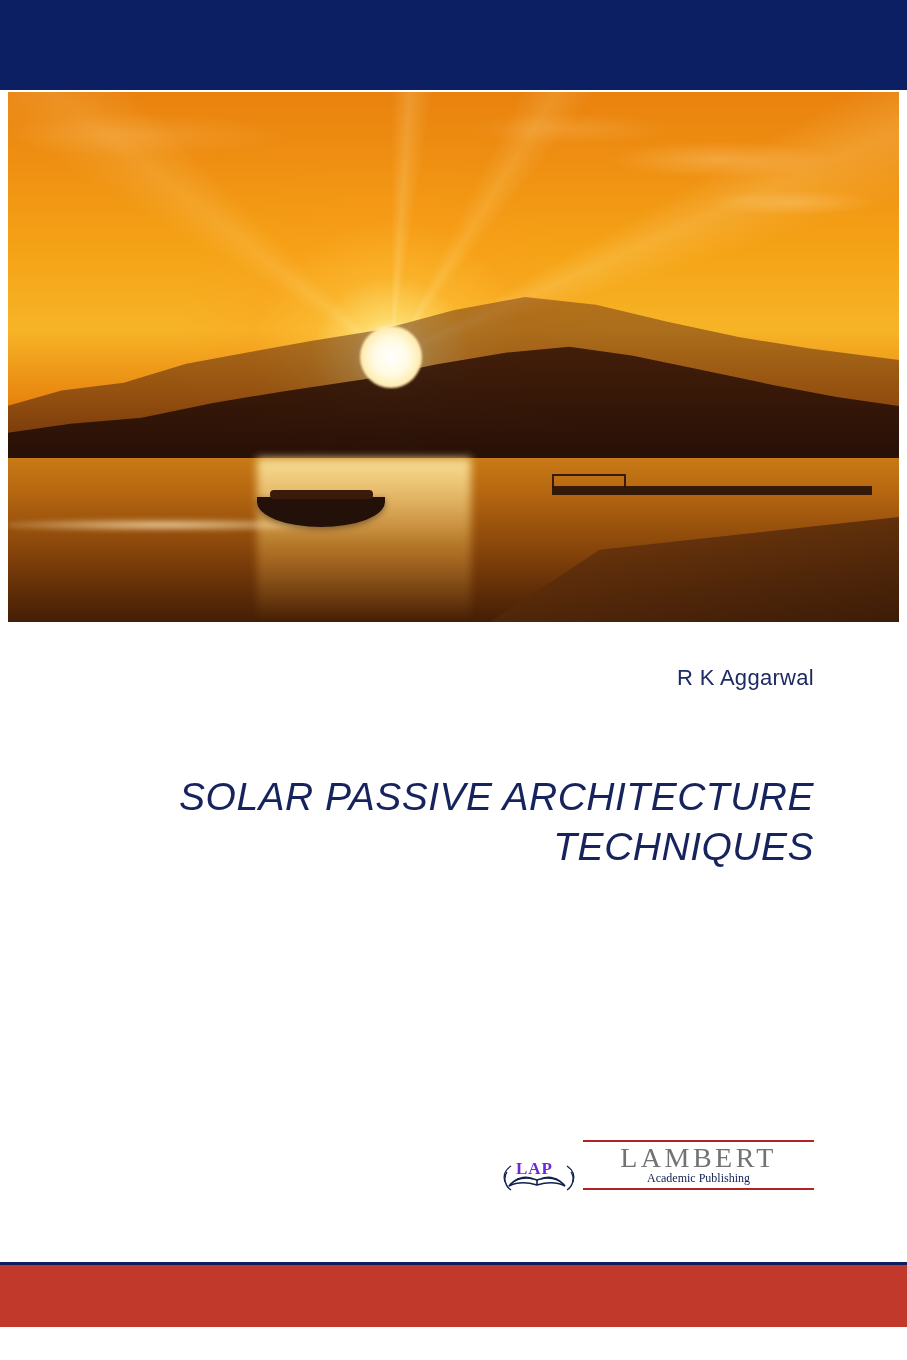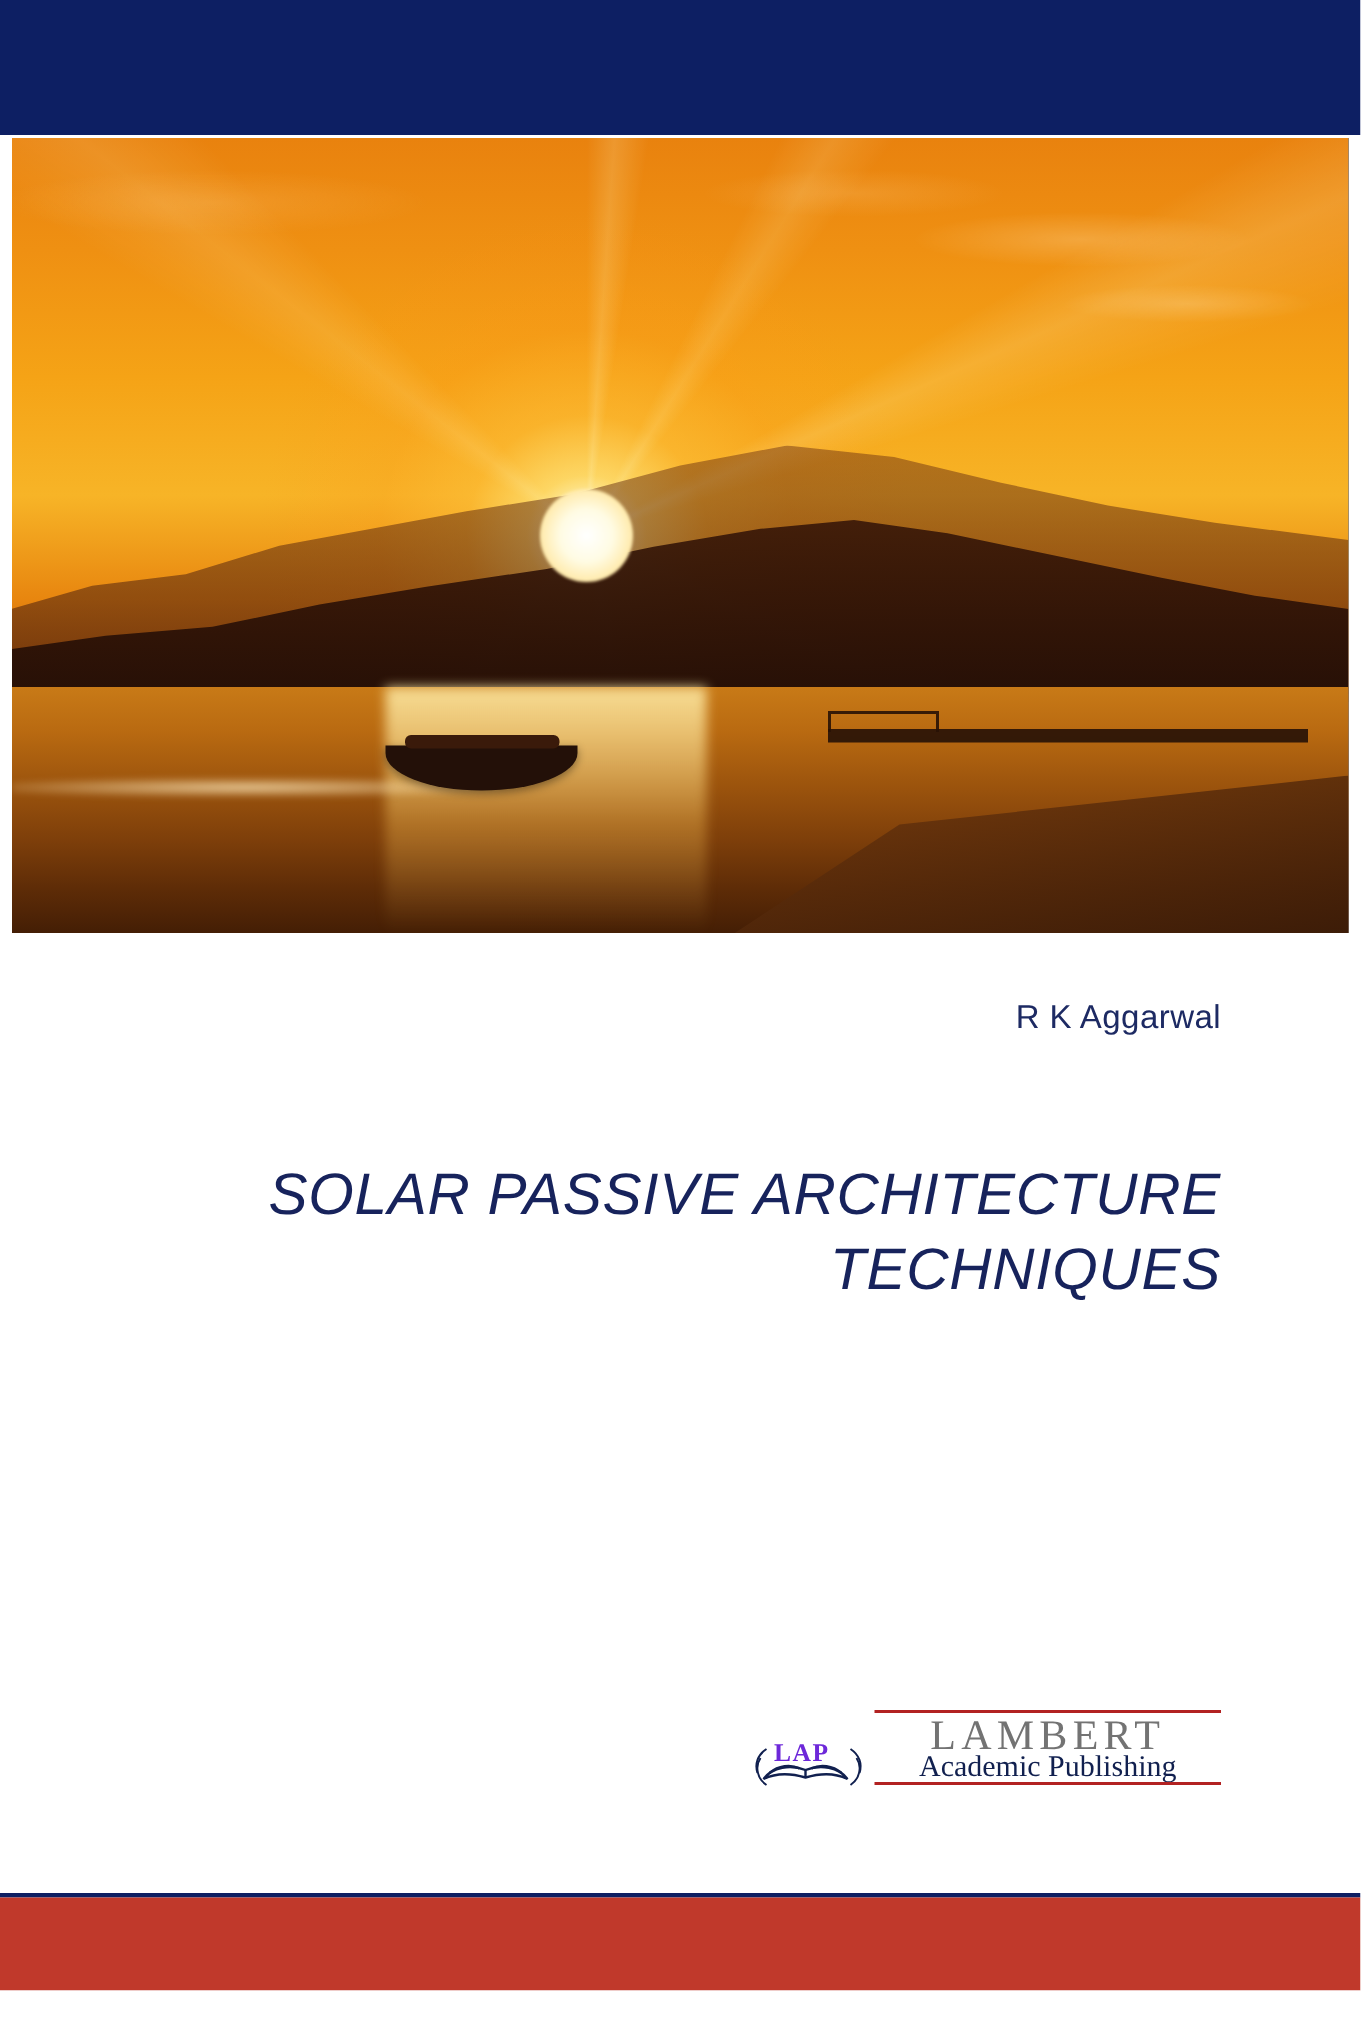--- a/index.html
+++ b/index.html
@@ -310,21 +310,21 @@
     color: #737373;
     line-height: 30px;
   }
   .logo-academic {
     position: absolute;
     left: 84px;
     top: 40px;
     width: 231px;
     text-align: center;
     font-family: "Liberation Serif", serif;
-    font-size: 20px;
+    font-size: 12px;
     color: #11204f;
     line-height: 20px;
   }
 
   
   .bottom-rule {
     position: absolute;
     left: 0;
     top: 1262px;
     width: 907px;

